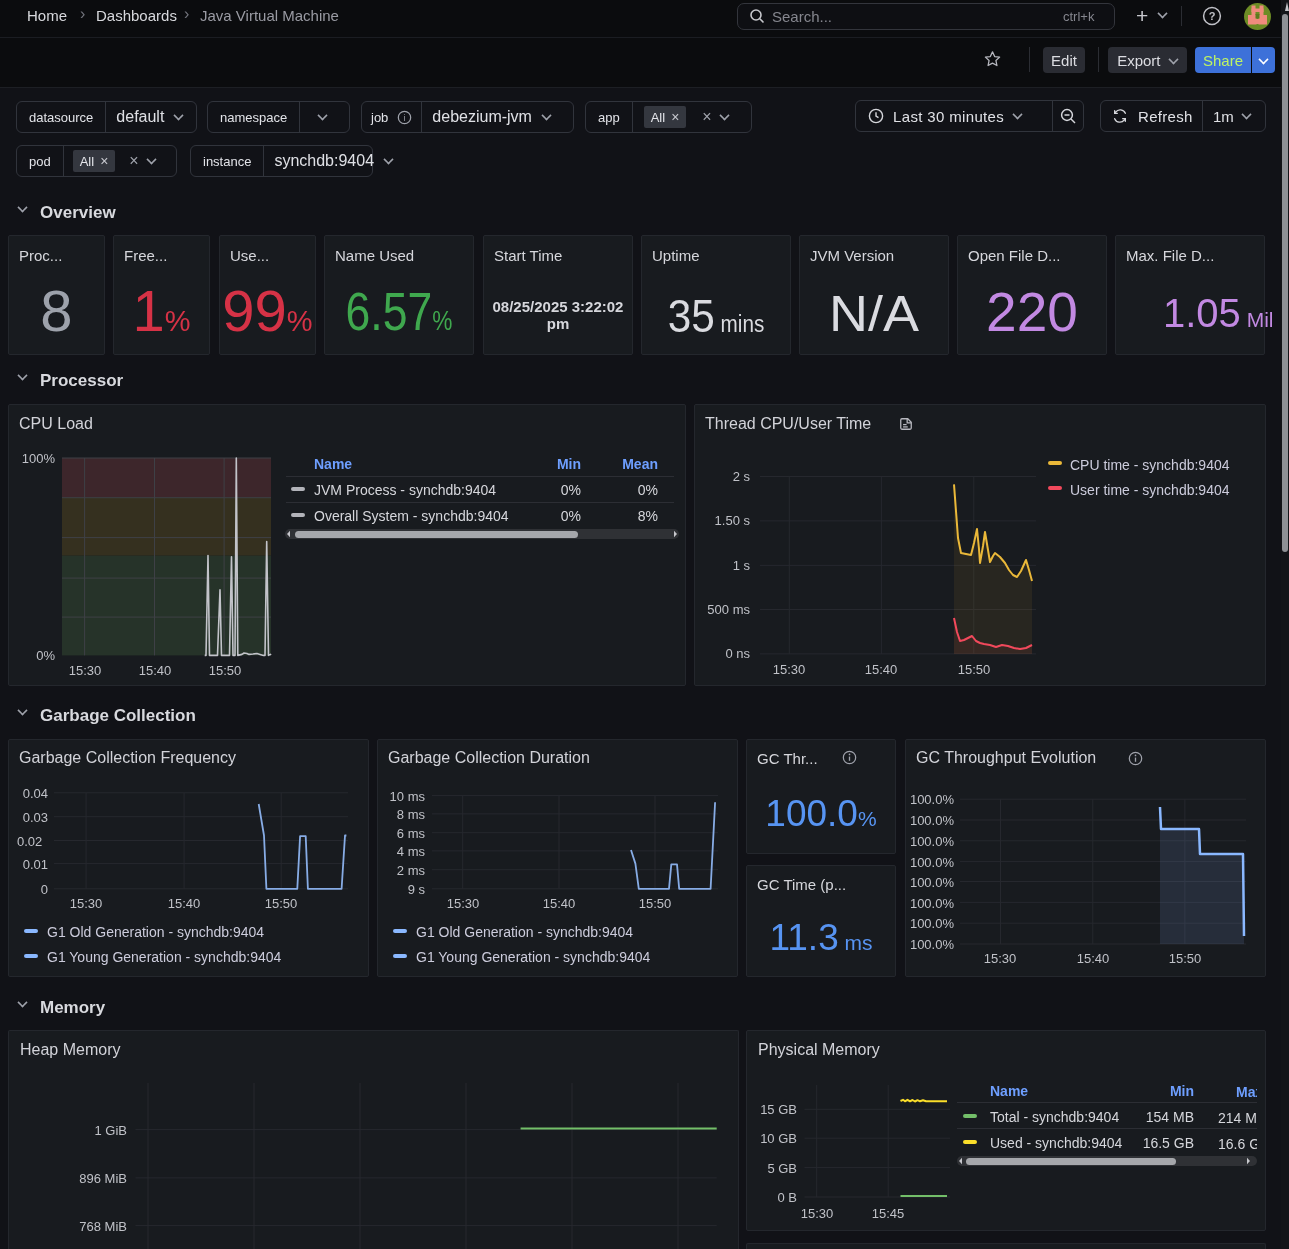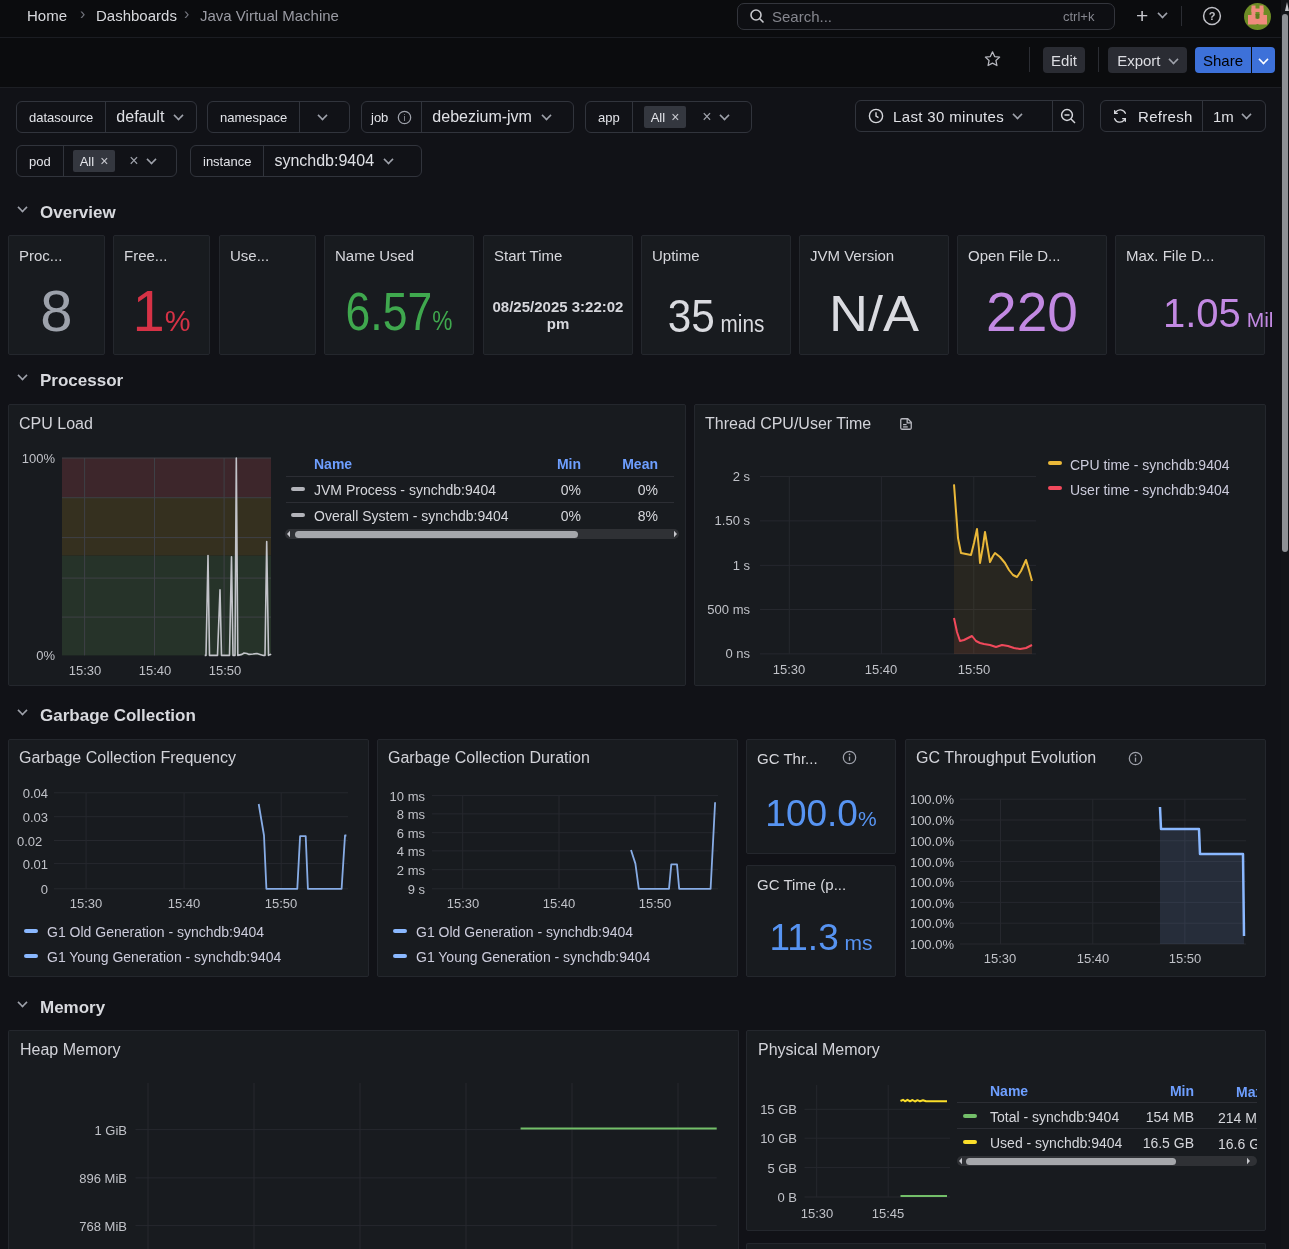--- a/index.html
+++ b/index.html
@@ -73,21 +73,21 @@
  </g>
 </svg>
 
 <svg style="left:983px;top:50px;" width="19" height="18" viewBox="0 0 24 24">
       <path d="M12 2.5l2.9 6.2 6.6.8-4.9 4.6 1.3 6.6L12 17.5l-5.9 3.2 1.3-6.6L2.5 9.5l6.6-.8z" fill="none" stroke="#b7b8bf" stroke-width="1.7" stroke-linejoin="round"></path>
     </svg>
 <div class="abs" style="left:1029px;top:47px;width:1px;height:25px;background:#2b2d33;"></div>
 <div class="btn" style="left:1043px;top:47px;width:42px;">Edit</div>
 <div class="abs" style="left:1098px;top:47px;width:1px;height:25px;background:#2b2d33;"></div>
 <div class="btn" style="left:1108px;top:47px;width:79px;">Export&nbsp;&nbsp;<span class="chev" style="margin-top:-2px;"></span></div>
-<div class="btn" style="left:1195px;top:47px;width:56px;background:#3d71d9;color:#000000;border-radius:4px 0 0 4px;">Share</div>
+<div class="btn" style="left:1195px;top:47px;width:56px;background:#3d71d9;color:#bef264;border-radius:4px 0 0 4px;">Share</div>
 <div class="btn" style="left:1252px;top:47px;width:23px;background:#3d71d9;border-radius:0 4px 4px 0;">
       <span class="chev" style="border-color:#fff;margin-top:-2px;"></span>
     </div>
 
 <div class="pill" style="left:16px;top:101px;width:181px;">
   <div class="plab" style="font-size:13px;">datasource</div>
   <div class="pval">default <span class="chev"></span></div>
 </div>
 <div class="pill" style="left:207px;top:101px;width:143px;">
   <div class="plab" style="font-size:13px;">namespace</div>
@@ -113,21 +113,21 @@
       </div>
 </div>
 <div class="pill" style="left:16px;top:145px;width:161px;">
   <div class="plab" style="font-size:13px;">pod</div>
   <div class="pval" style="gap:8px;padding-left:9px;">
         <span class="tag">All <span style="font-size:14px;color:#c9cad0;">×</span></span>
   <span style="font-size:16px;color:#9fa2ab;margin-left:6px;">×</span> 
         <span class="chev"></span>
       </div>
 </div>
-<div class="pill" style="left:190px;top:145px;width:232px;">
+<div class="pill" style="left:190px;top:145px;width:183px;">
   <div class="plab" style="font-size:13px;">instance</div>
   <div class="pval">synchdb:9404 <span class="chev"></span></div>
 </div>
 
 <div class="pill" style="left:855px;top:100px;width:229px;background:#111217;">
   <div style="display:flex;align-items:center;gap:9px;padding:0 0 0 12px;width:197px;height:100%;border-right:1px solid #31343c;">
     <svg width="16" height="16" viewBox="0 0 16 16" style="position:static;">
           <circle cx="8" cy="8" r="6.6" fill="none" stroke="#d5d6db" stroke-width="1.4"></circle>
           <path d="M8 4.2V8l2.5 1.6" fill="none" stroke="#d5d6db" stroke-width="1.4"></path>
         </svg>
@@ -158,20 +158,21 @@
 <div class="panel" style="left:8px;top:235px;width:97px;height:120px;"></div>
 <div class="stitle" style="left:19px;top:247px;">Proc...</div>
 <div class="abs" style="left:8px;top:277px;width:97px;text-align:center;font-size:58px;font-weight:500;color:#9da2ab;">8</div>
 
 <div class="panel" style="left:113px;top:235px;width:97px;height:120px;"></div>
 <div class="stitle" style="left:124px;top:247px;">Free...</div>
 <div class="abs" style="left:113px;top:277px;width:97px;text-align:center;font-size:58px;font-weight:500;color:#d63246;">1<span style="font-size:29px;">%</span></div>
 
 <div class="panel" style="left:219px;top:235px;width:97px;height:120px;"></div>
 <div class="stitle" style="left:230px;top:247px;">Use...</div>
+<div class="abs" style="left:219px;top:277px;width:97px;text-align:center;font-size:58px;font-weight:500;color:#d63246;">99<span style="font-size:29px;">%</span></div>
 
 <div class="panel" style="left:324px;top:235px;width:150px;height:120px;"></div>
 <div class="stitle" style="left:335px;top:247px;">Name Used</div>
 <div class="abs" style="left:324px;top:281px;width:150px;text-align:center;font-size:53px;font-weight:500;color:#3fa84e;transform:scaleX(0.84);">6.57<span style="font-size:27px;">%</span></div>
 
 <div class="panel" style="left:483px;top:235px;width:150px;height:120px;"></div>
 <div class="stitle" style="left:494px;top:247px;">Start Time</div>
 <div class="abs" style="left:483px;top:298px;width:150px;text-align:center;font-size:15px;font-weight:700;color:#d5d6db;line-height:17px;">08/25/2025 3:22:02<br>pm</div>
 
 <div class="panel" style="left:641px;top:235px;width:150px;height:120px;"></div>

